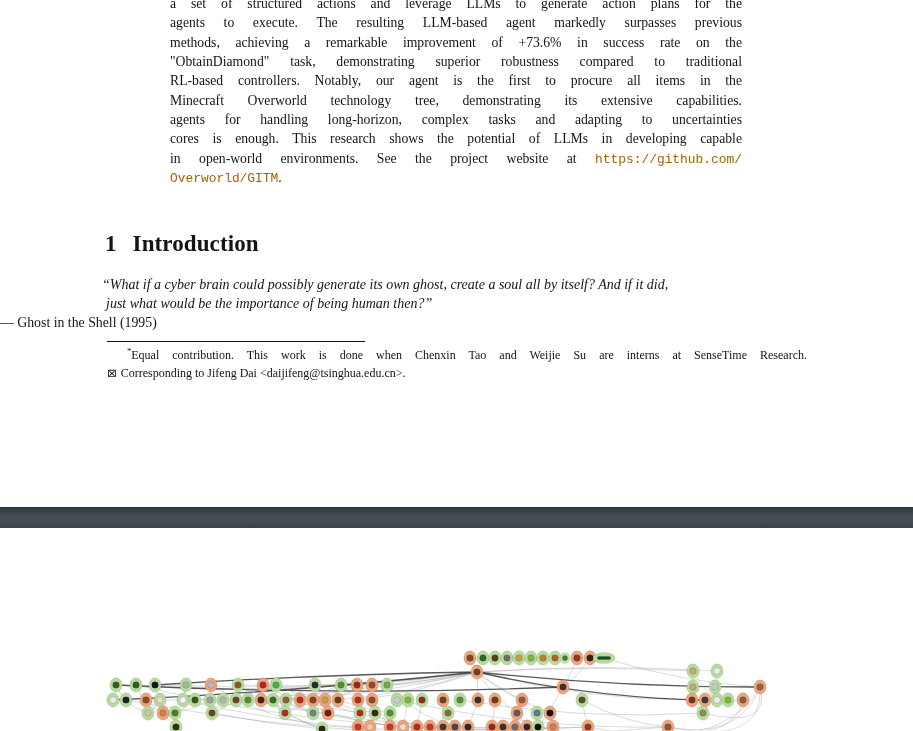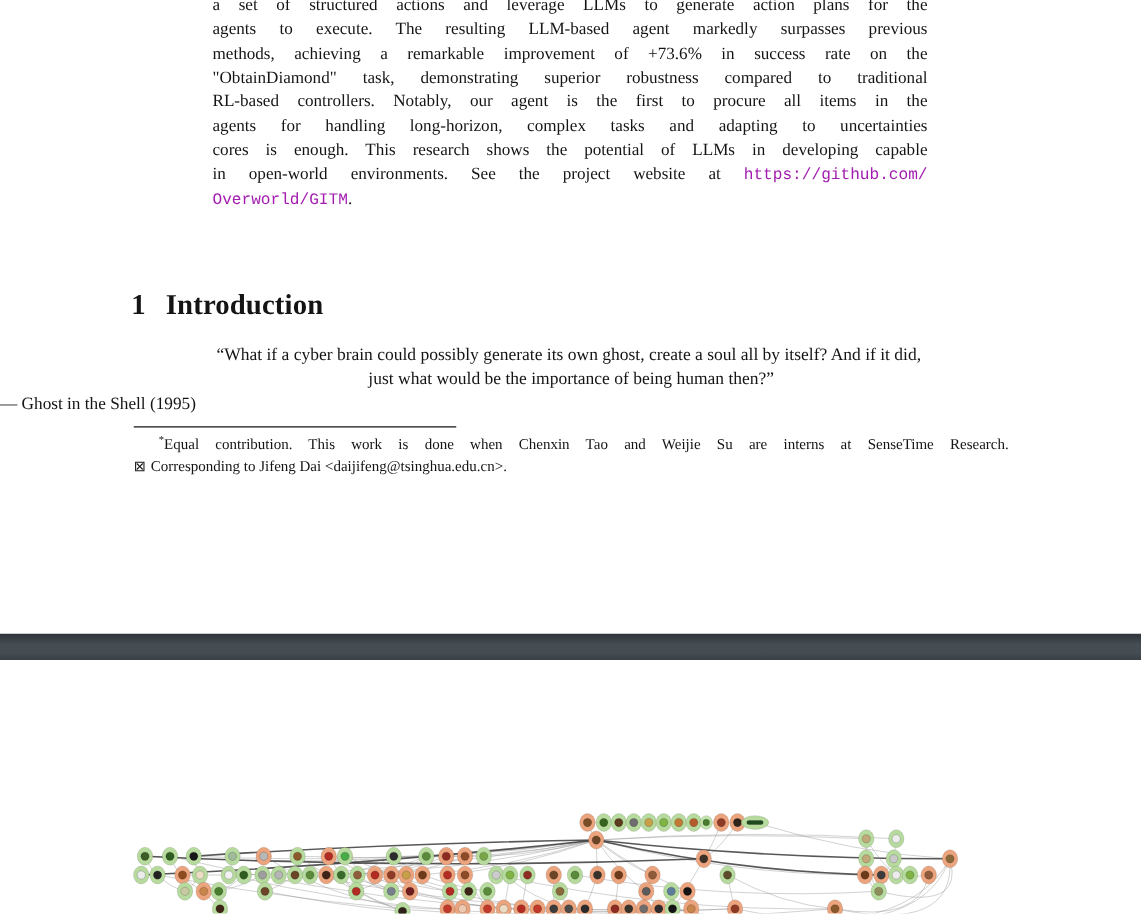--- a/index.html
+++ b/index.html
@@ -18,32 +18,32 @@
   }
   
   #abstract{
     position:absolute;left:170px;top:-6px;width:572px;
     font-size:13.7px;line-height:19.35px;
   }
   .aline{height:19.35px;text-align:justify;text-align-last:justify;white-space:nowrap;}
   .aline.nolast{text-align:left;text-align-last:auto;}
   .seg-link{
     font-family:"Liberation Mono", monospace;
-    font-size:12.9px;color:#a21caf;text-decoration:none;
+    font-size:12.9px;color:#a16207;text-decoration:none;
   }
   
   #section-heading{
     position:absolute;left:105px;top:231px;
     font-size:23px;font-weight:bold;letter-spacing:.1px;
   }
   #section-heading .sec-num{display:inline-block;margin-right:16px;}
   
   #quote{
     position:absolute;left:102px;top:275px;width:706px;
-    font-size:14px;line-height:19.2px;text-align:center;
+    font-style:italic;font-size:14px;line-height:19.2px;
   }
   #quote .qline2{padding-left:4px;}
   #attribution{
     position:absolute;left:0;top:315px;width:807px;
     text-align:left;font-size:13.8px;
   }
   
   #footnote-rule{
     position:absolute;left:107px;top:341px;width:258px;height:1px;background:#141414;
   }
@@ -65,20 +65,21 @@
 <body>
 
 <div id="page1" class="page">
 
   <div id="abstract">
       <div class="aline"><span>a set of structured actions and leverage LLMs to generate action plans for the</span></div>
       <div class="aline"><span>agents to execute. The resulting LLM-based agent markedly surpasses previous</span></div>
       <div class="aline"><span>methods, achieving a remarkable improvement of +73.6% in success rate on the</span></div>
       <div class="aline"><span>"ObtainDiamond" task, demonstrating superior robustness compared to traditional</span></div>
       <div class="aline"><span>RL-based controllers. Notably, our agent is the first to procure all items in the</span></div>
+      <div class="aline"><span>Minecraft Overworld technology tree, demonstrating its extensive capabilities.</span></div>
       <div class="aline"><span>agents for handling long-horizon, complex tasks and adapting to uncertainties</span></div>
       <div class="aline"><span>cores is enough. This research shows the potential of LLMs in developing capable</span></div>
       <div class="aline"><span>in open-world environments. See the project website at </span><span class="seg-link">https://github.com/</span></div>
       <div class="aline nolast"><span class="seg-link">Overworld/GITM</span><span>.</span></div>
     </div>
 
   <div id="section-heading">
     <span class="sec-num">1</span><span>Introduction</span>
   </div>
 

